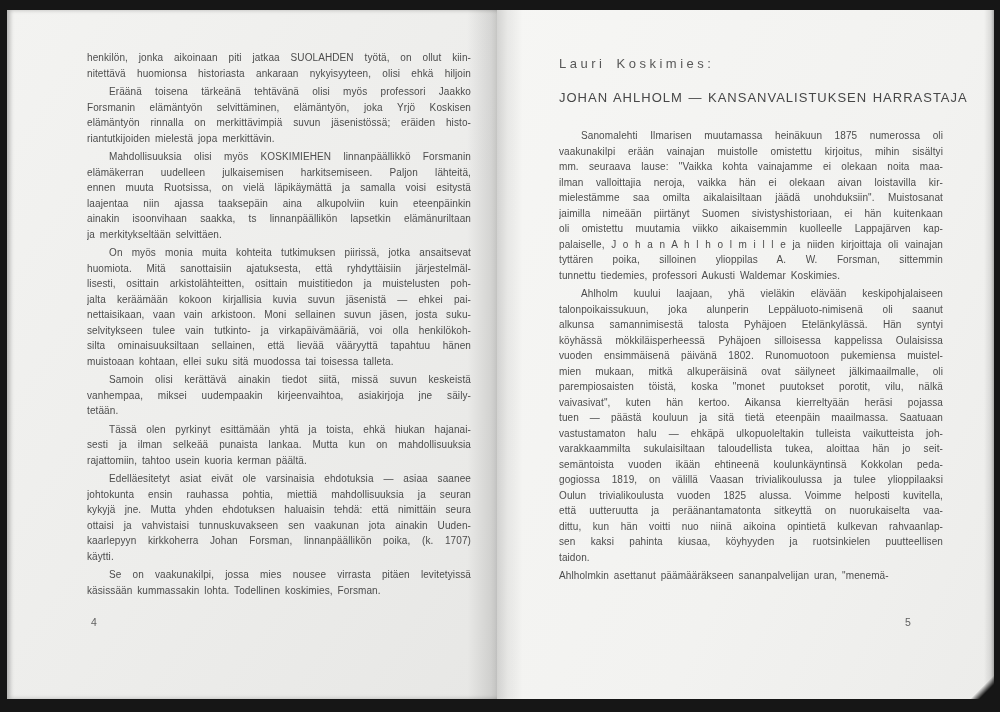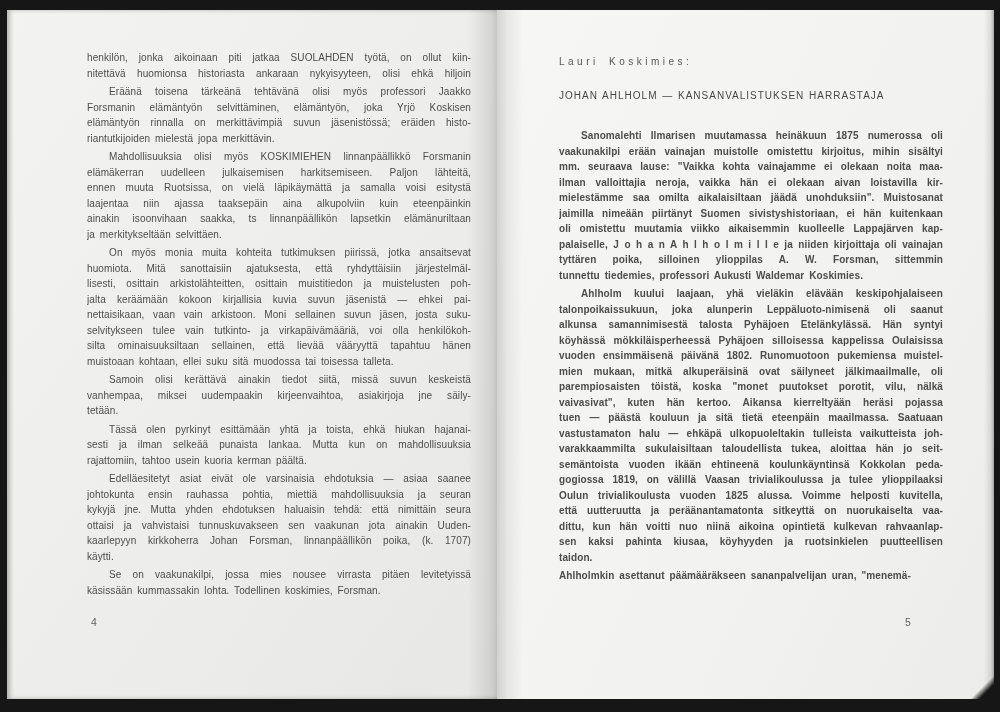--- a/index.html
+++ b/index.html
@@ -48,45 +48,45 @@
   .text-col{
     position:absolute;
     width:384px;
     color:#4c4c4c;
     font-size:10px;
     line-height:15.5px;
     word-spacing:-1.5px;
     letter-spacing:0.1px;
   }
   .col-left{ left:80px; top:40px; }
-  .col-right{ left:62px; top:118px;font-weight:bold; }
+  .col-right{ left:62px; top:118px; }
   .paragraph{ margin:0; }
   .paragraph + .paragraph{ margin-top:3px; }
   .line{
     text-align:justify;
     text-align-last:justify;
     white-space:nowrap;
     overflow:hidden;
     height:15.5px;
   }
   .line.last{
     text-align:left;
     text-align-last:left;
     word-spacing:2px;
   }
   .paragraph.indent .line.first{ text-indent:22px; }
   .author-byline{
     position:absolute; left:62px; top:46px;
-    font-size:10px; color:#585858;
+    font-size:13px; color:#585858;
     letter-spacing:3.5px; word-spacing:4px;
     white-space:nowrap;
   }
   .article-title{
     position:absolute; left:62px; top:80px;
-    font-size:10px; color:#474747;
+    font-size:13px; color:#474747;
     letter-spacing:1px; word-spacing:1px;
     white-space:nowrap;
   }
   .page-number{
     position:absolute;
     font-size:10.5px; color:#5f5f5f;
   }
   .pn-left{ left:84px; top:606px; }
   .pn-right{ left:408px; top:606px; }
 </style>

